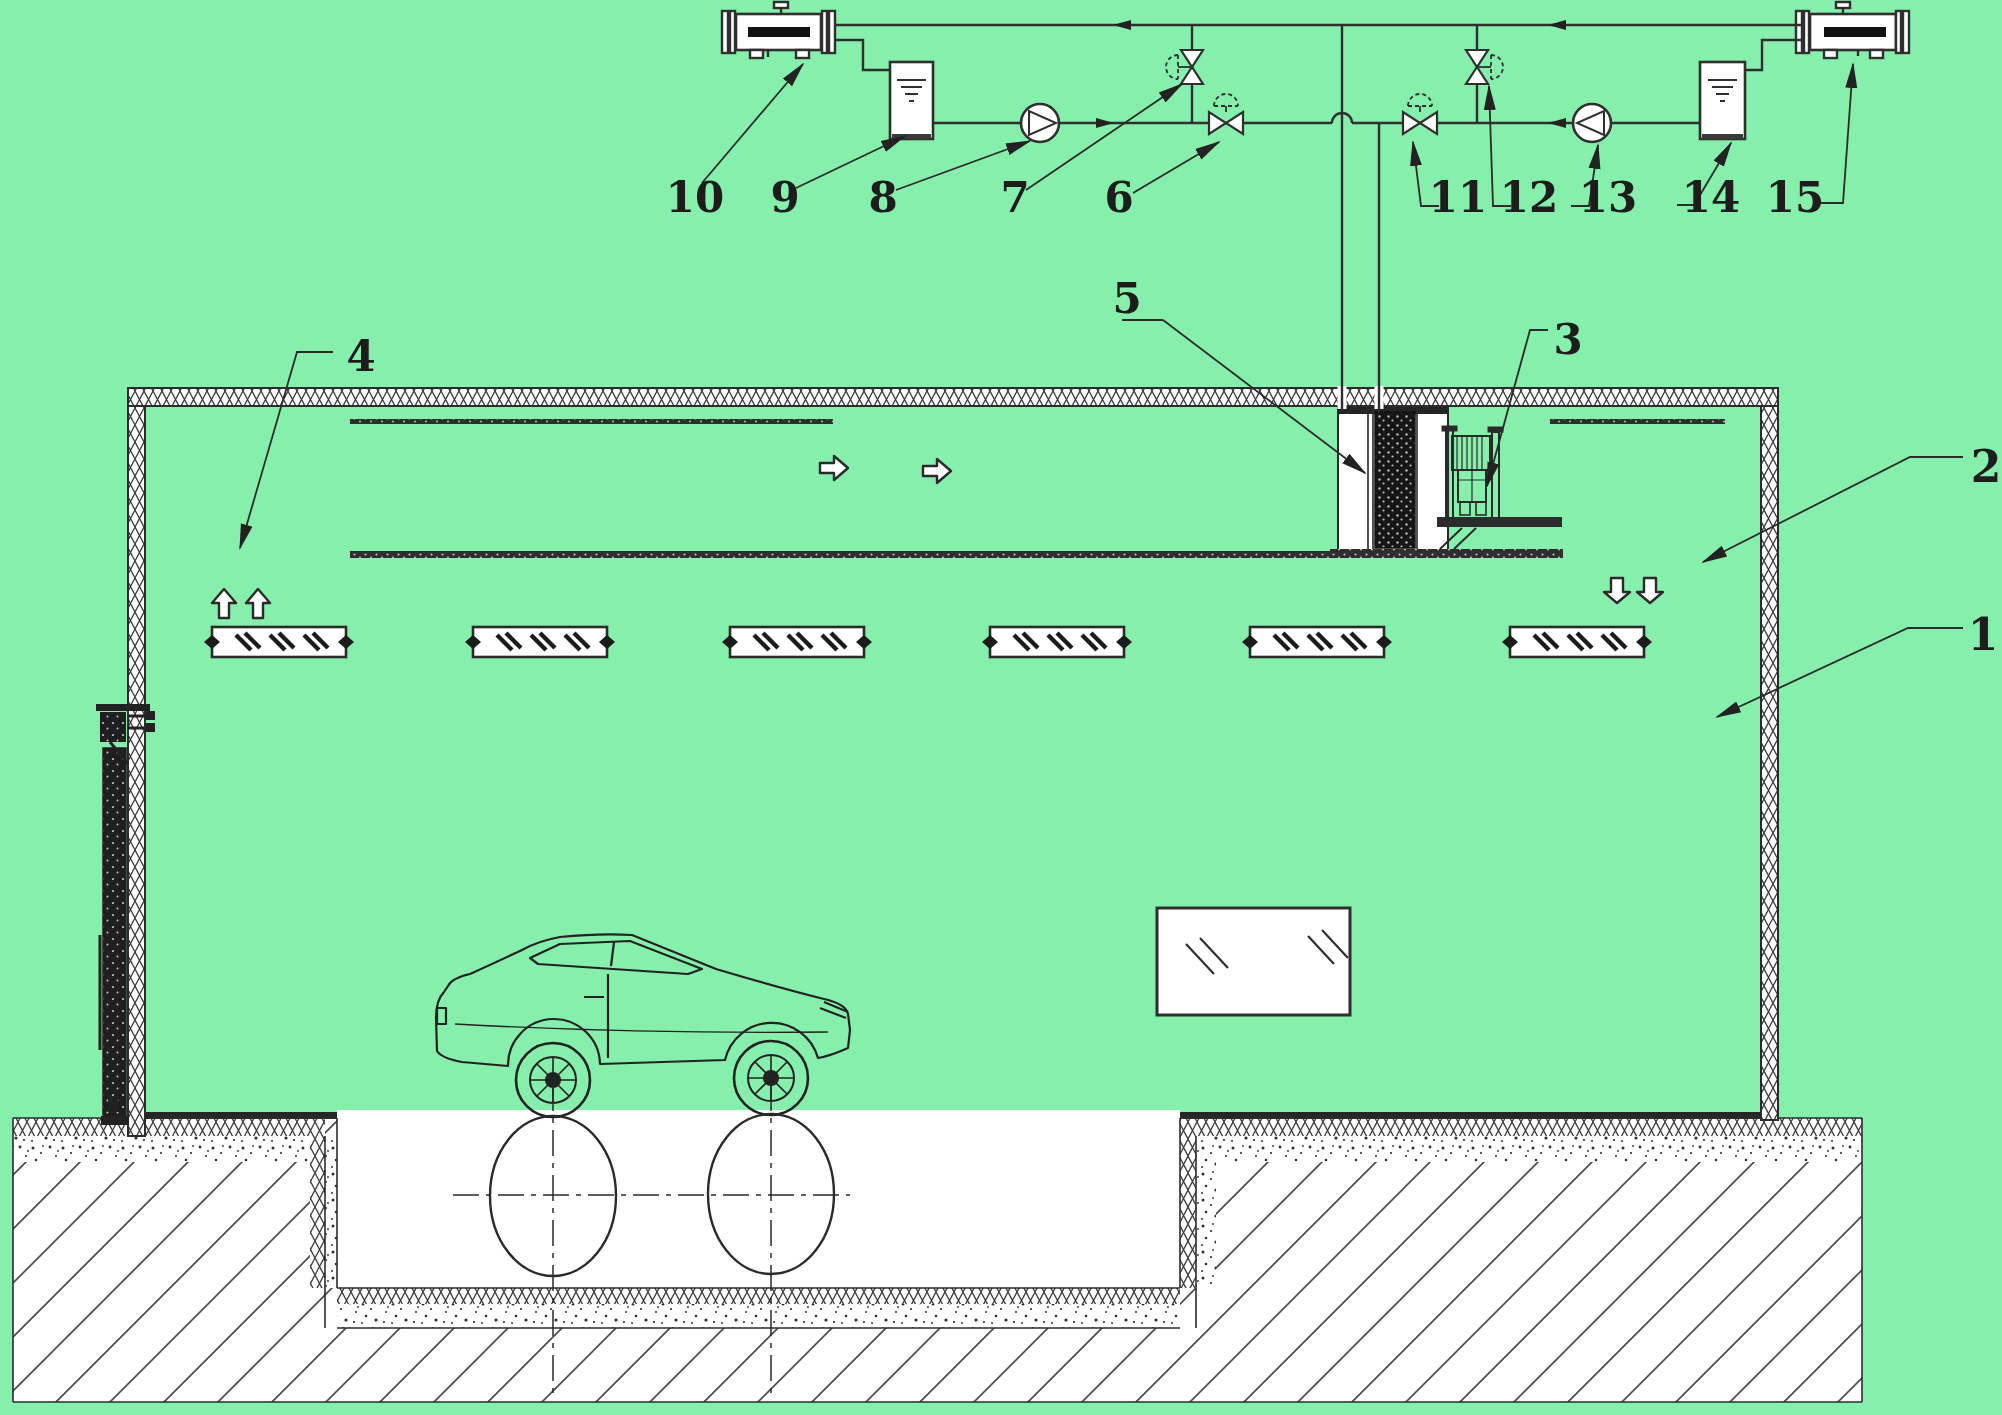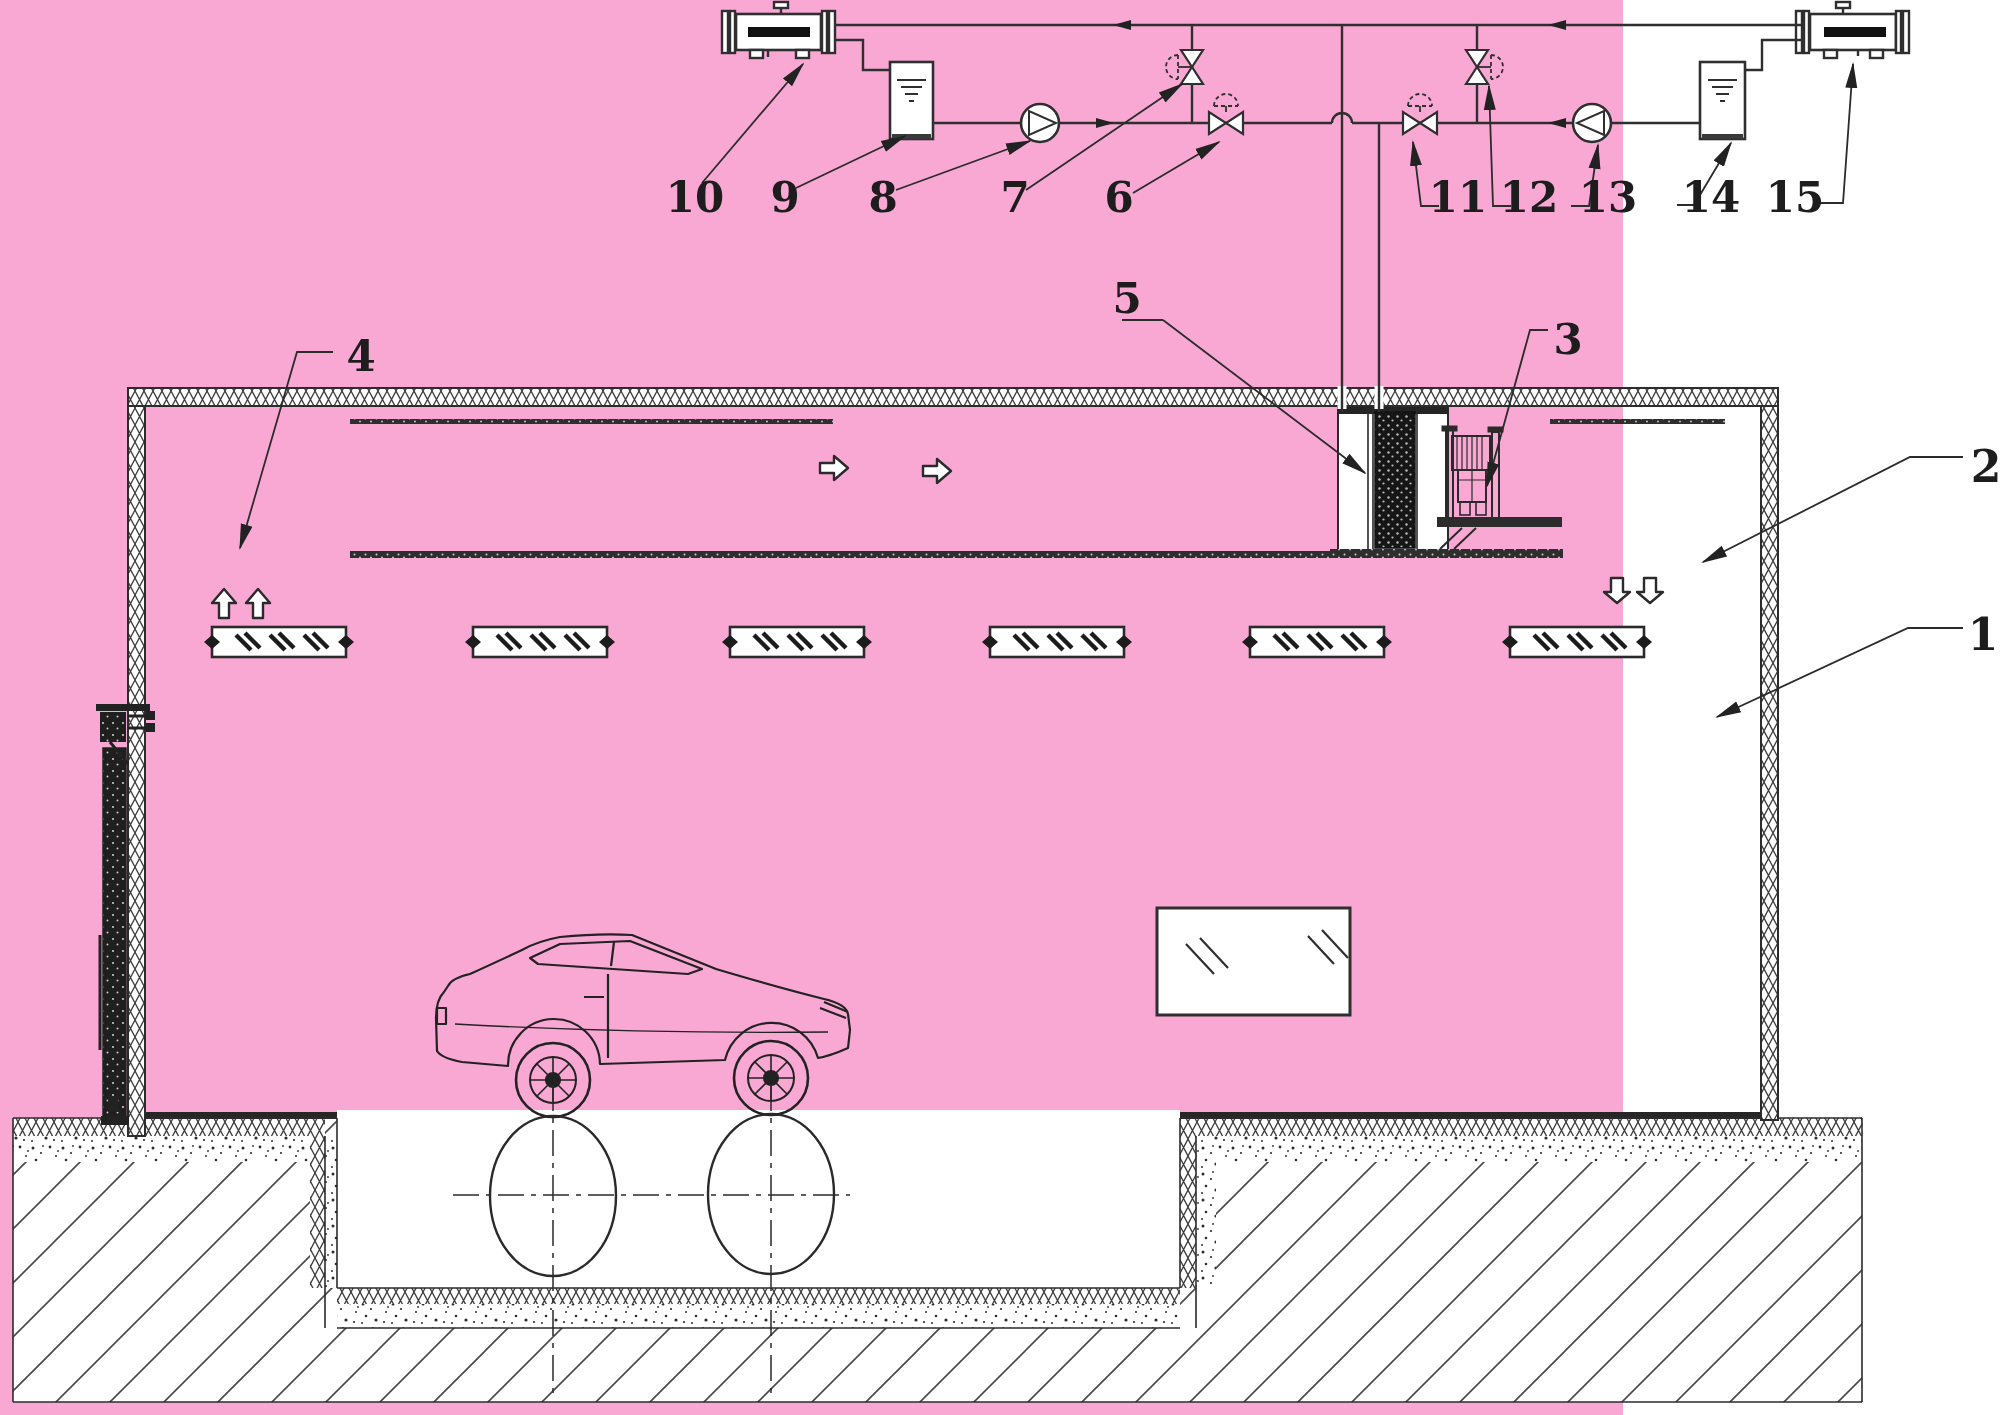--- a/index.html
+++ b/index.html
@@ -1,16 +1,16 @@
 <!DOCTYPE html>
 <html><head>
 <meta charset="utf-8">
 <style>
   html,body{margin:0;padding:0;background:#ffffff;}
-  .stage{width:1623px;height:1415px;position:relative;background:#f9a8d4;text-decoration:underline;}
+  .stage{width:2002px;height:1415px;position:relative;background:#86efac;text-decoration:underline;}
   svg{display:block;width:2002px;height:1415px;}
   text.callout{font-family:"DejaVu Serif","Liberation Serif",serif;font-weight:700;fill:#1d1d1d;}
 </style>
 </head>
 <body>
 
 <div class="stage">
 <svg viewBox="0 0 2002 1415" xmlns="http://www.w3.org/2000/svg">
   <defs>
 

